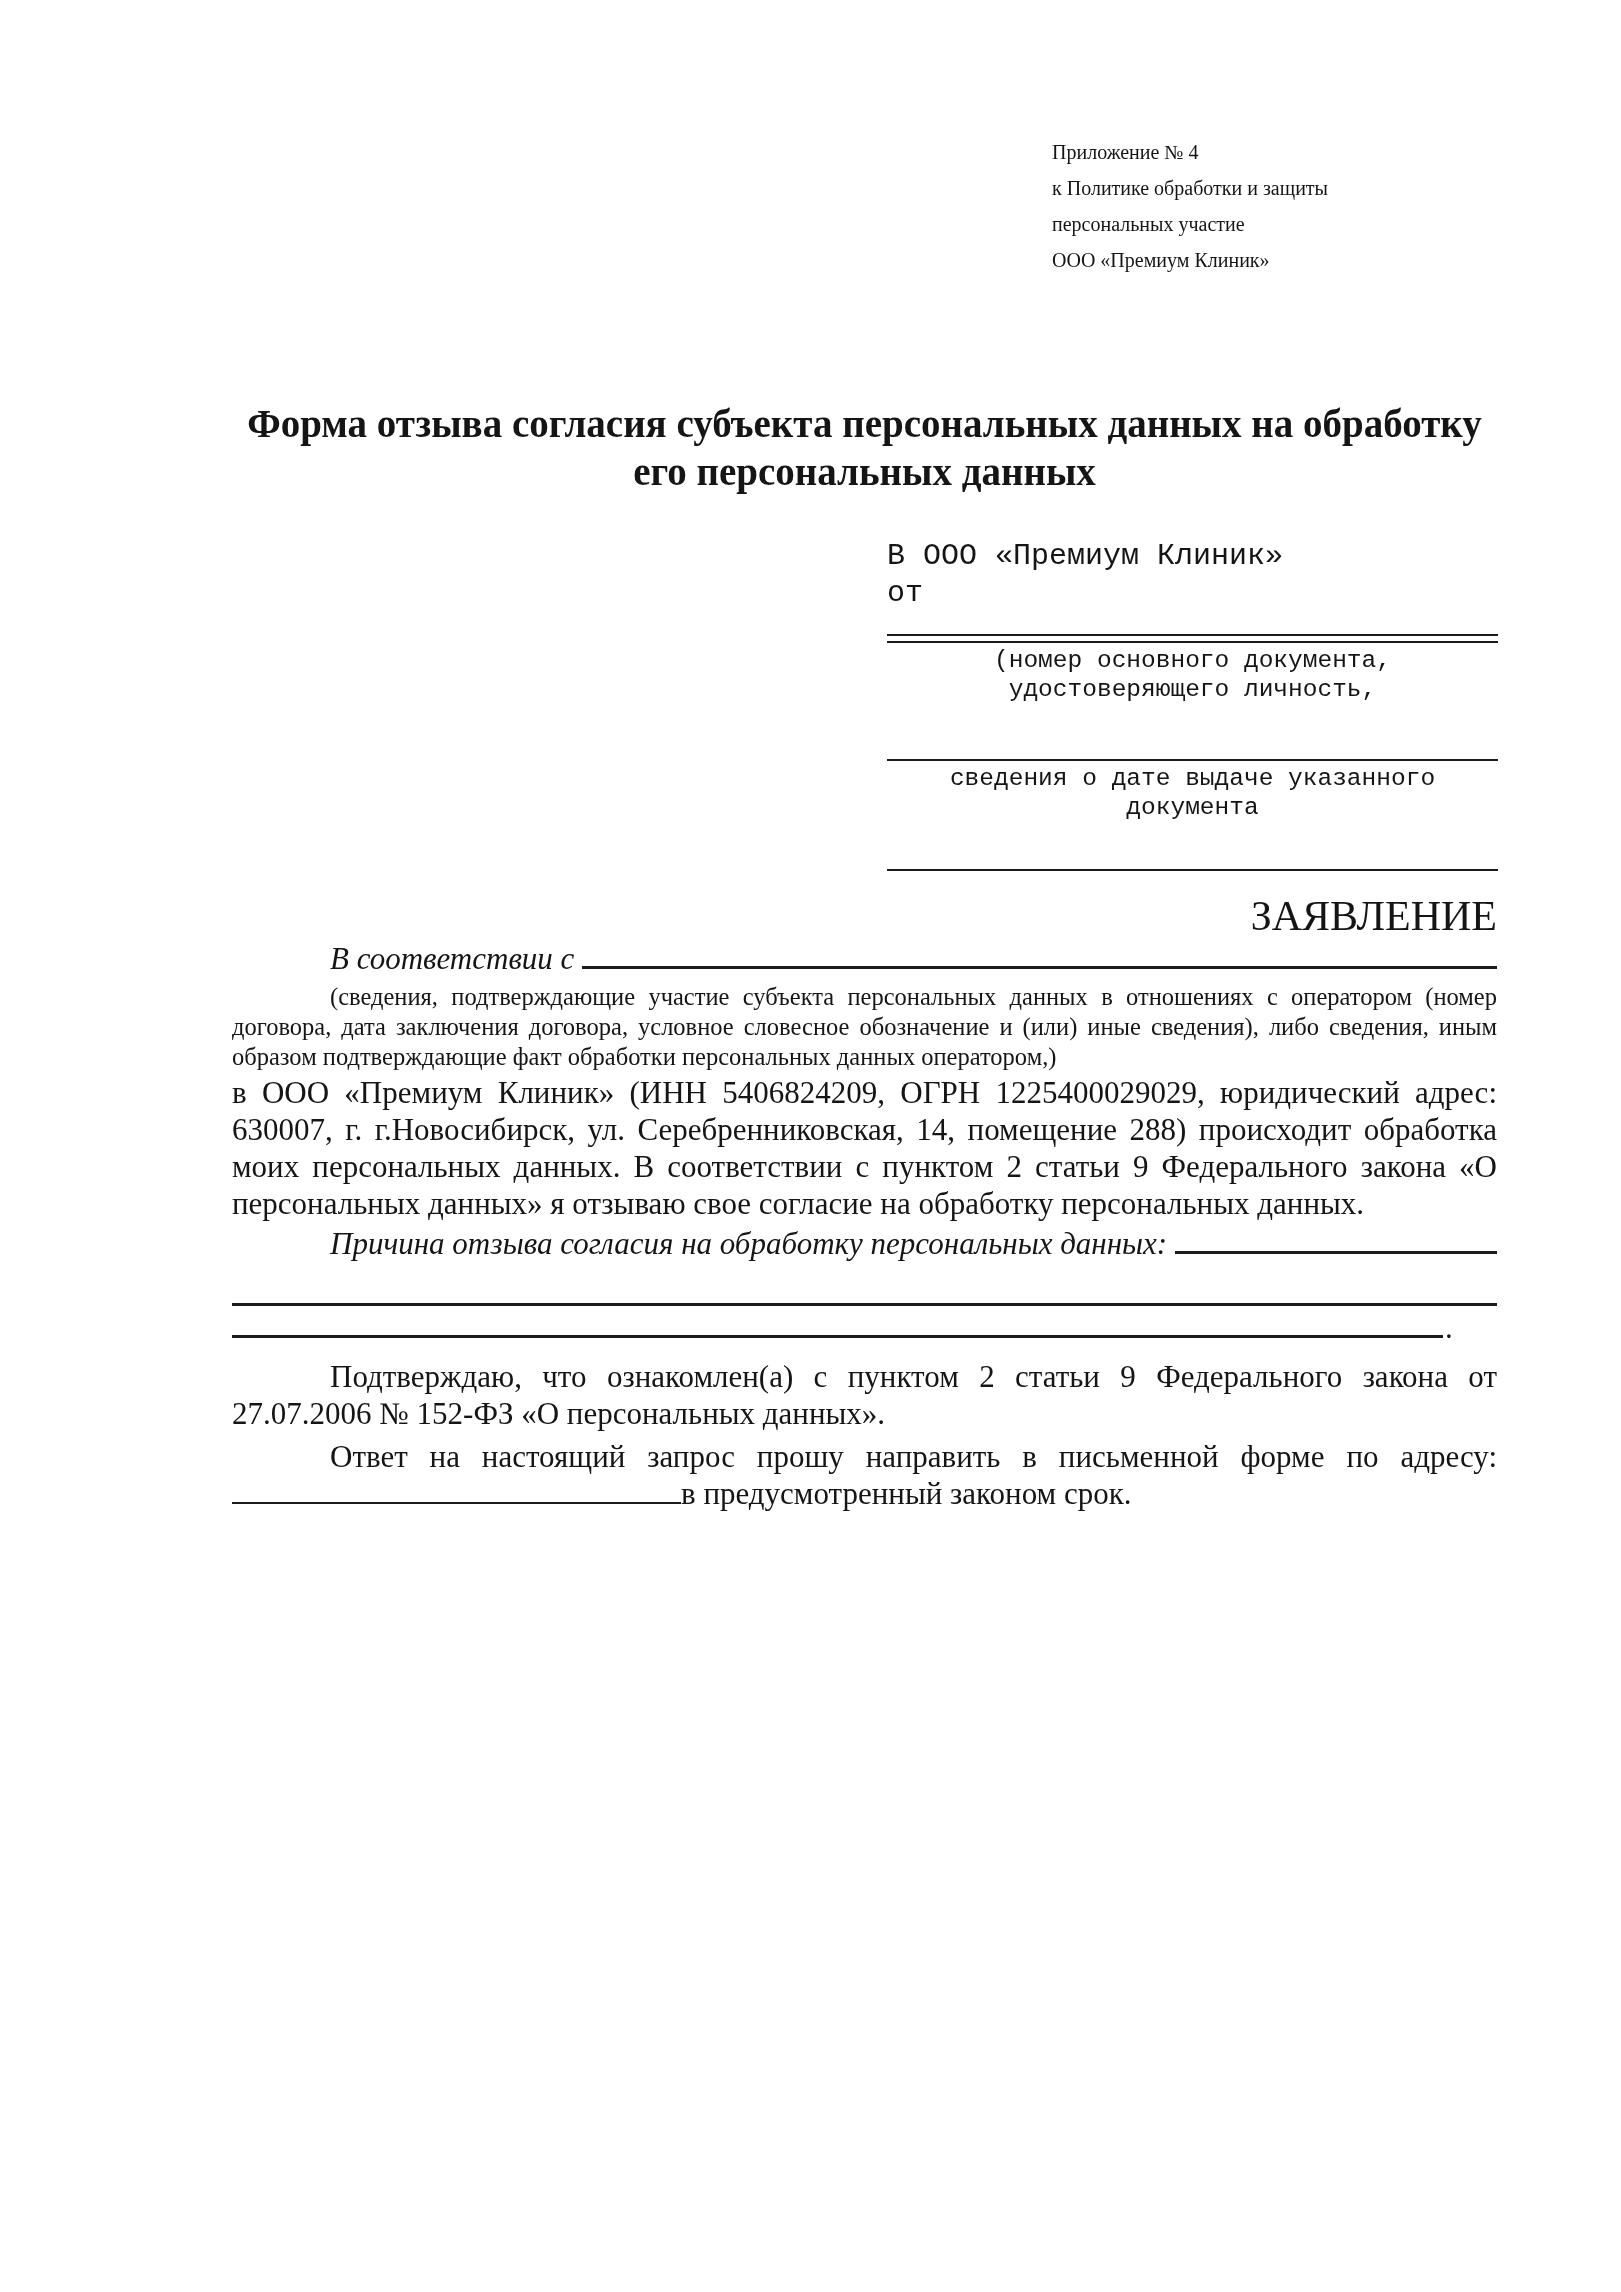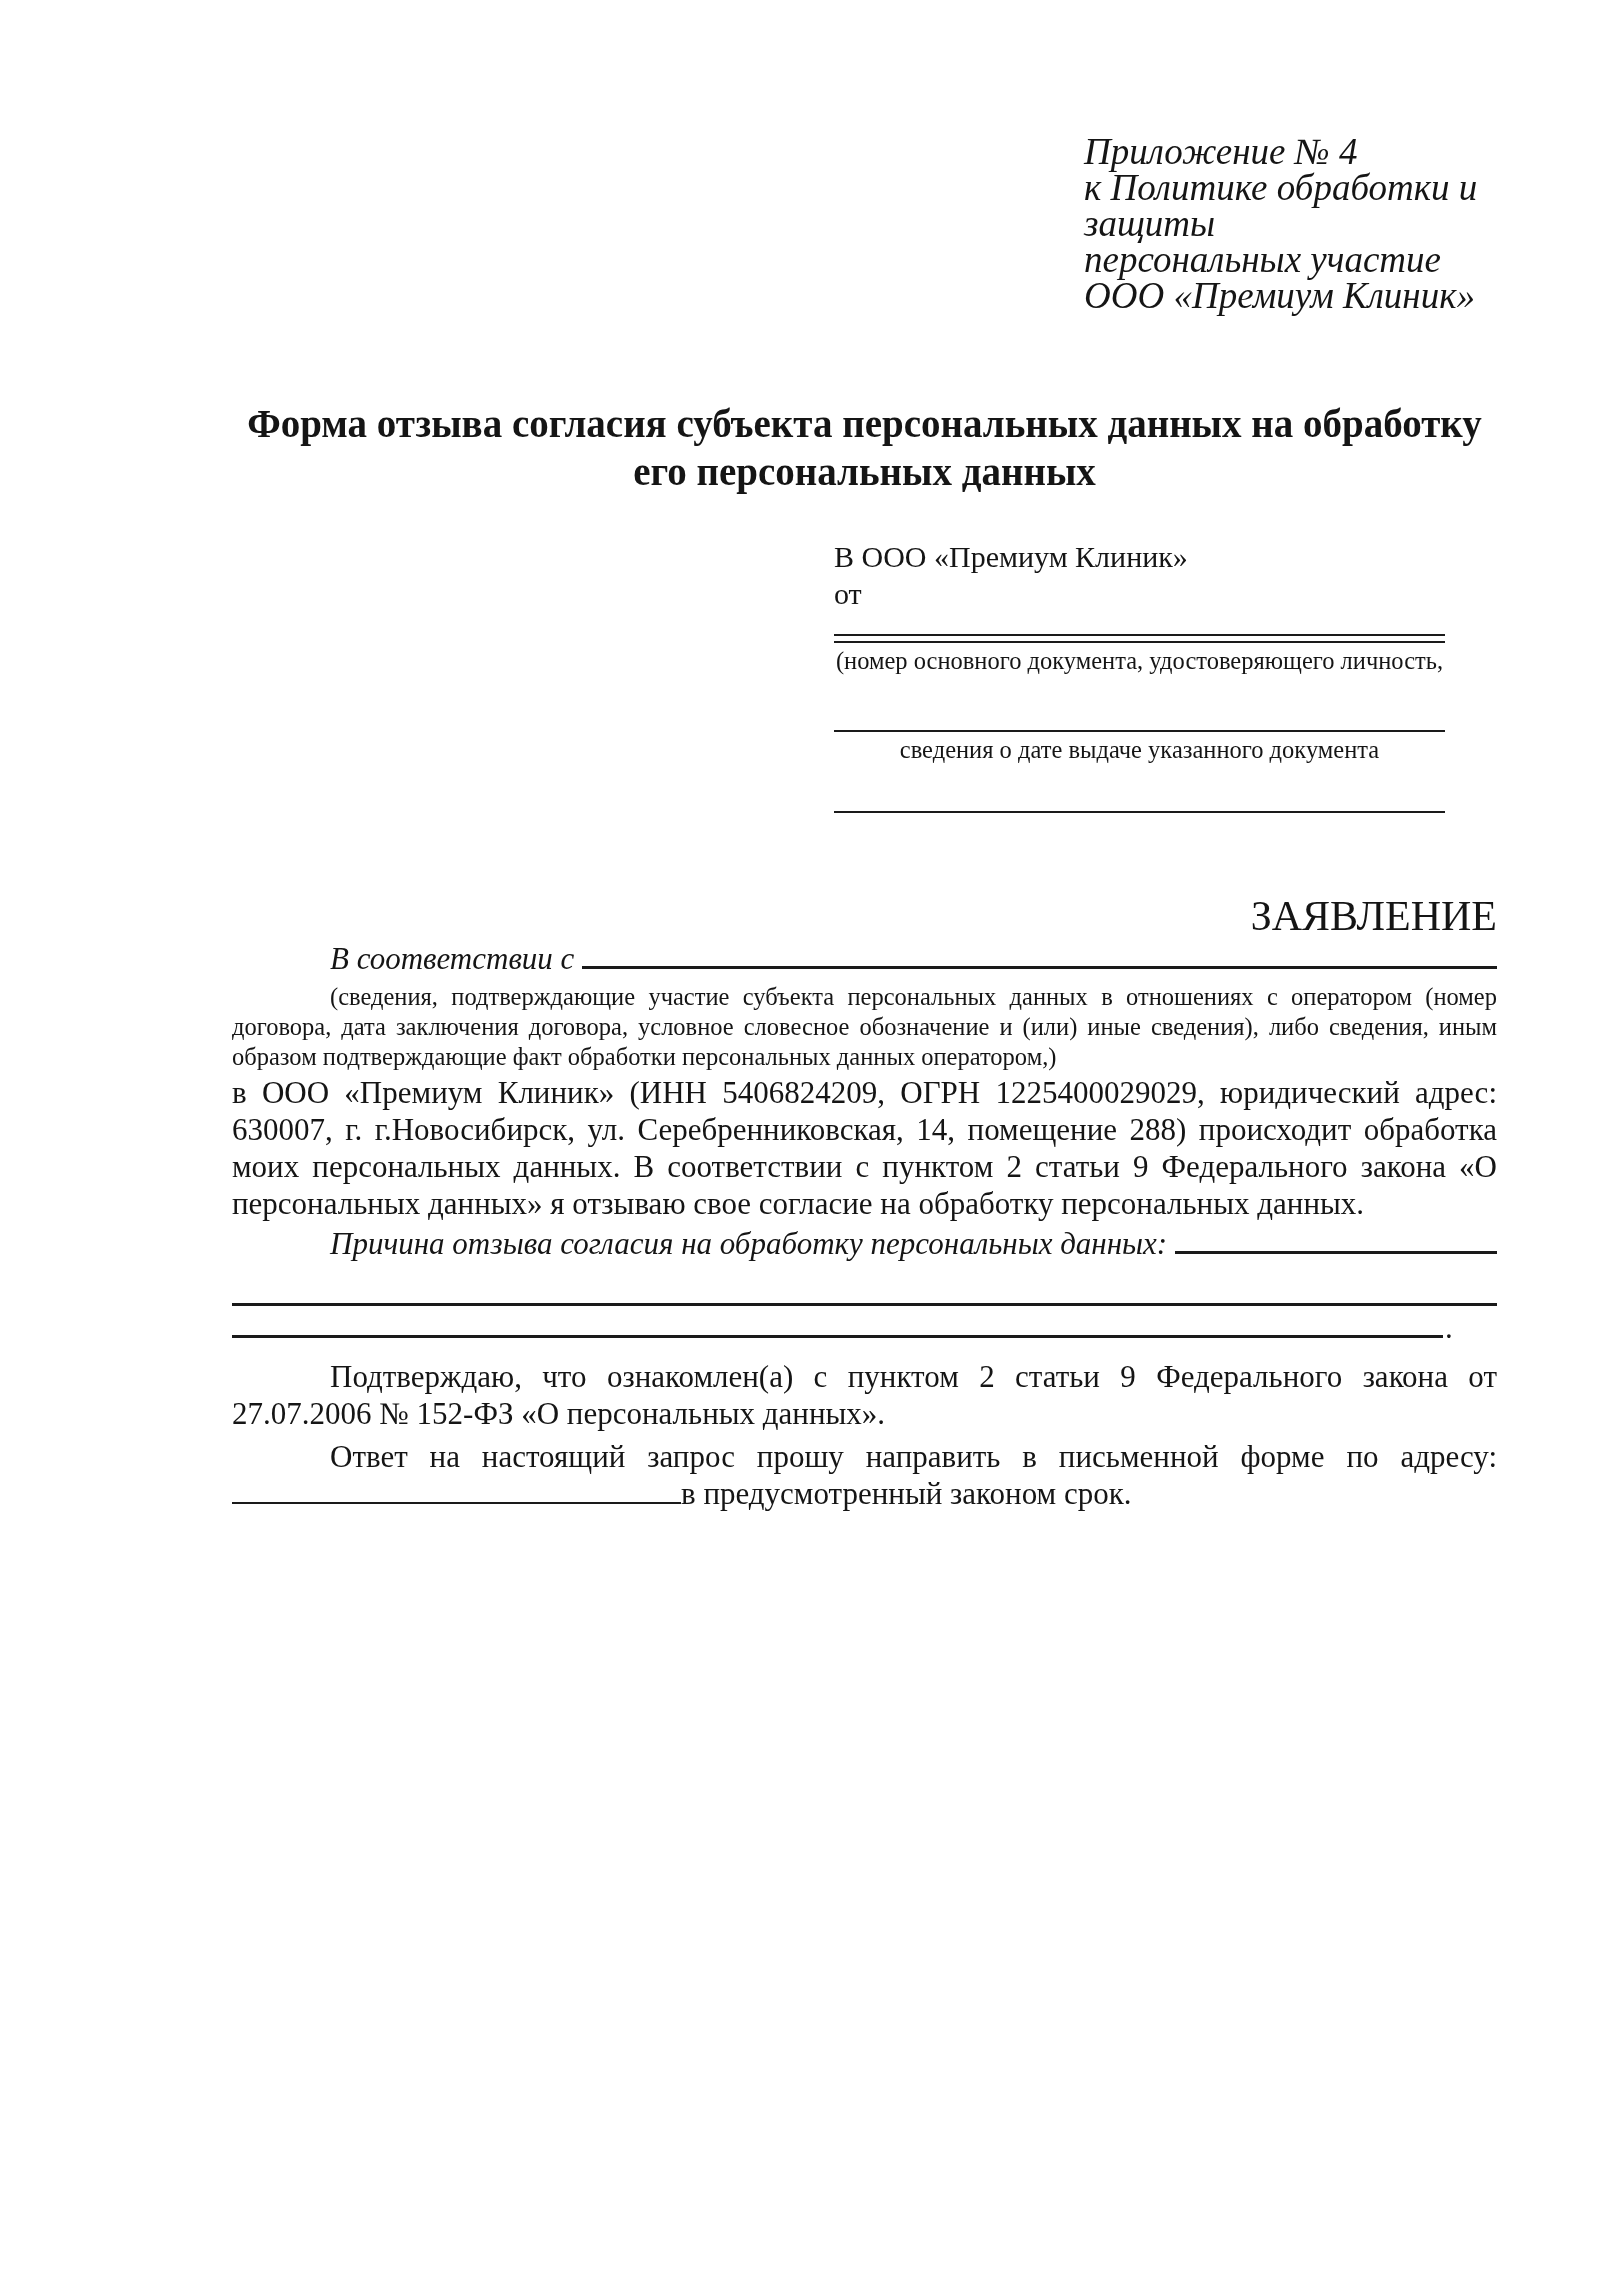--- a/index.html
+++ b/index.html
@@ -7,26 +7,26 @@
     position:relative;
     width:1621px;height:2293px;
     margin:0 auto;
     background:#ffffff;
     font-family:"Liberation Serif","DejaVu Serif",serif;
     color:#151515;
     -webkit-font-smoothing:antialiased;
   }
   .abs{position:absolute;}
   
-  .appendix{left:1084px;top:134px;width:421px;font-size:37px;line-height:36px;font-style:italic;}
+  .appendix{left:1052px;top:134px;width:421px;font-size:20px;line-height:36px;}
   
   .doc-title{left:232px;top:400px;width:1265px;text-align:center;
              font-size:39px;line-height:48px;font-weight:bold;}
   
-  .addr{left:834px;top:538px;width:611px;font-size:30px;line-height:37px;}
+  .addr{left:887px;top:538px;width:611px;font-size:30px;line-height:37px;font-family:Liberation Mono, monospace;}
   .addr .gap-md{height:49px;}
   .addr .gap-lg{height:41px;}
   .rule{border-bottom:2.9px solid #1a1a1a;height:0;margin-top:21.6px;}
   .rule.tight{margin-top:5.9px;}
   .fcap{font-size:24.5px;line-height:29px;text-align:center;margin-top:2.9px;}
   
   .zayav{left:232px;top:898px;width:1265px;text-align:right;font-size:42px;line-height:37px;}
   
   .flow{left:232px;top:937px;width:1265px;font-size:31px;line-height:37px;}
   .linefill{display:flex;align-items:baseline;font-style:italic;}

